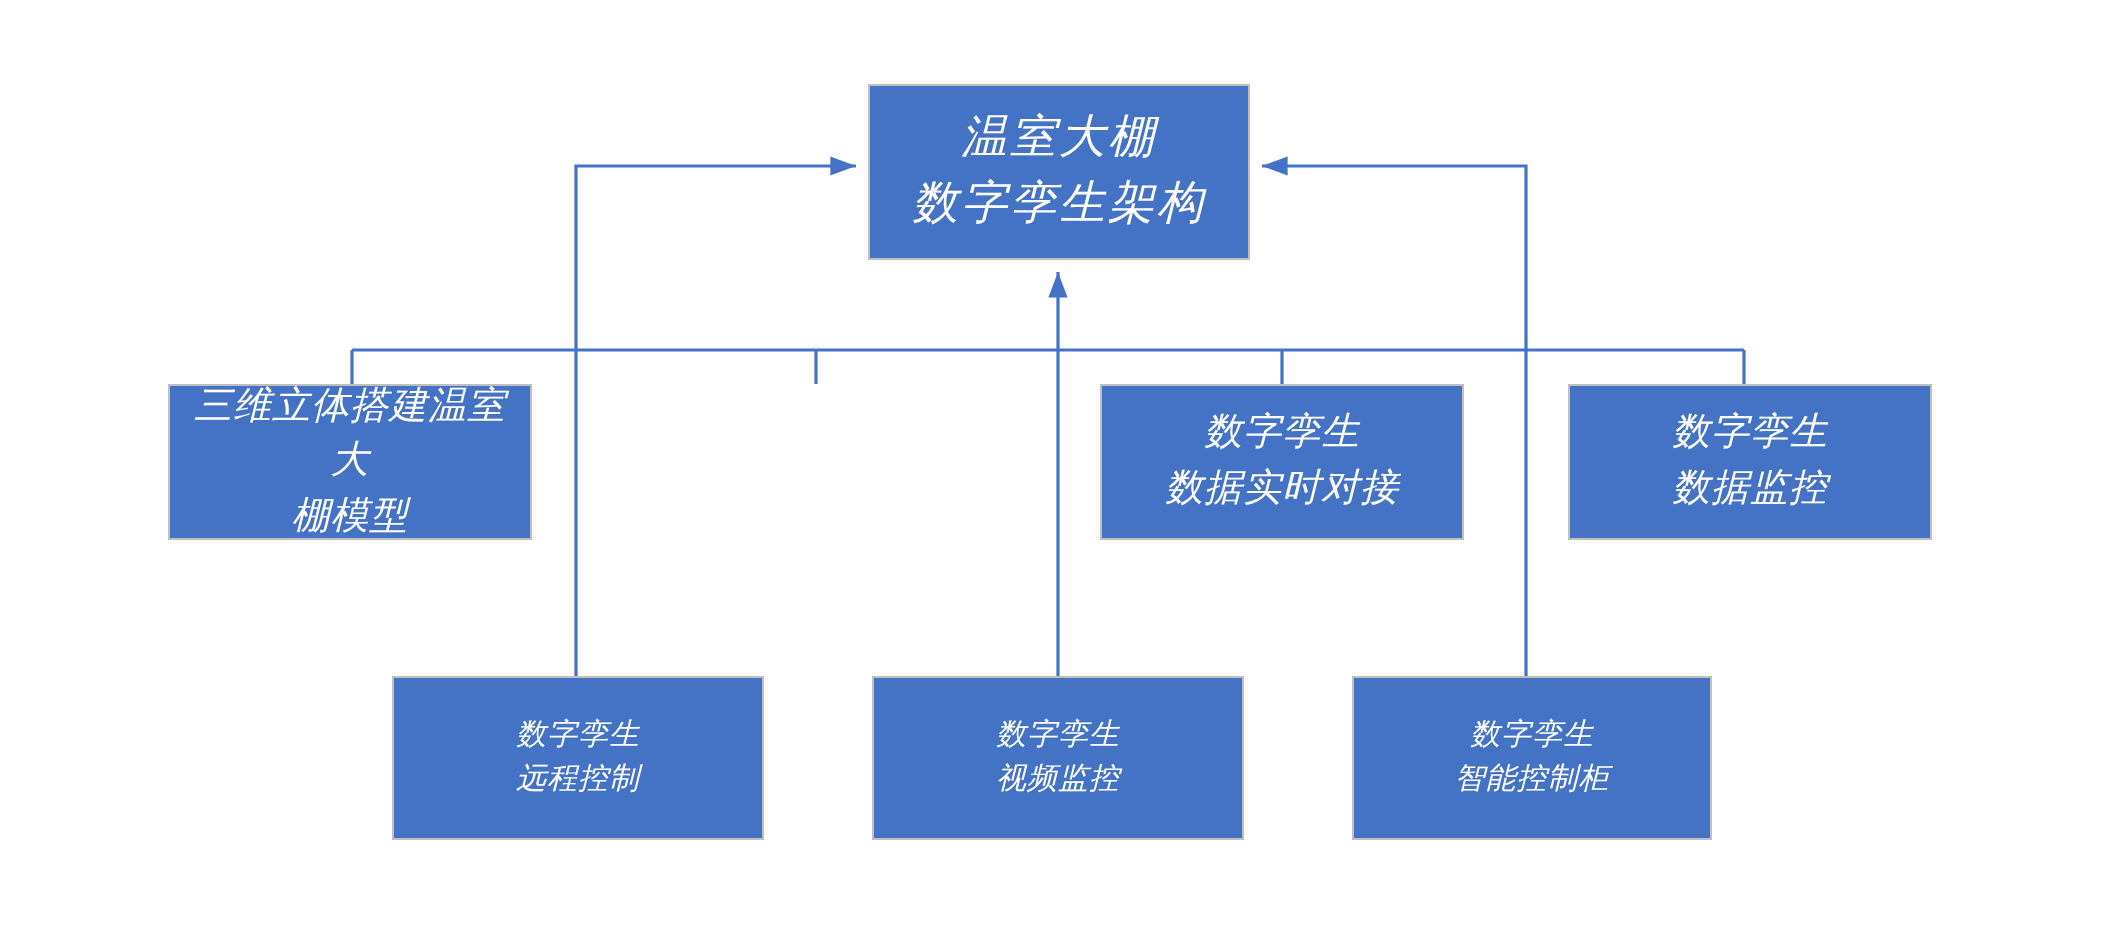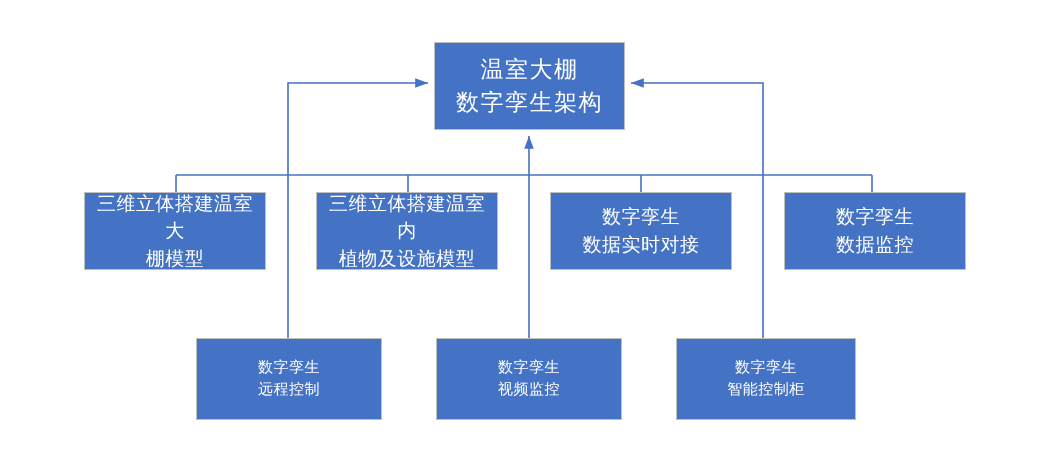--- a/index.html
+++ b/index.html
@@ -48,20 +48,21 @@
   }
   .node.level2 {
     font-size: 19px;
   }
   .node.level3 {
     font-size: 15px;
   }
   .node-label {
     display: block;
     padding: 0 6px;
+    font-style: italic;
   }
 </style>
 </head>
 <body>
 
 <div id="diagram">
 
   <svg id="connector-layer" width="1051" height="473" viewBox="0 0 1051 473" xmlns="http://www.w3.org/2000/svg">
     <defs>
       <marker id="arrow-right" markerWidth="9" markerHeight="9" refX="8" refY="3" orient="auto" markerUnits="strokeWidth">
@@ -92,24 +93,20 @@
   <div class="node root" style="left:434px; top:42px; width:191px; height:88px;">
     <span class="node-label">温室大棚
 数字孪生架构</span>
   </div>
 
   <div class="node level2" style="left:84px; top:192px; width:182px; height:78px;">
     <span class="node-label">三维立体搭建温室大
 棚模型</span>
   </div>
 
-  <div class="node level2" style="left:316px; top:192px; width:182px; height:78px;">
-    <span class="node-label">三维立体搭建温室内
-植物及设施模型</span>
-  </div>
 
   <div class="node level2" style="left:550px; top:192px; width:182px; height:78px;">
     <span class="node-label">数字孪生
 数据实时对接</span>
   </div>
 
   <div class="node level2" style="left:784px; top:192px; width:182px; height:78px;">
     <span class="node-label">数字孪生
 数据监控</span>
   </div>

